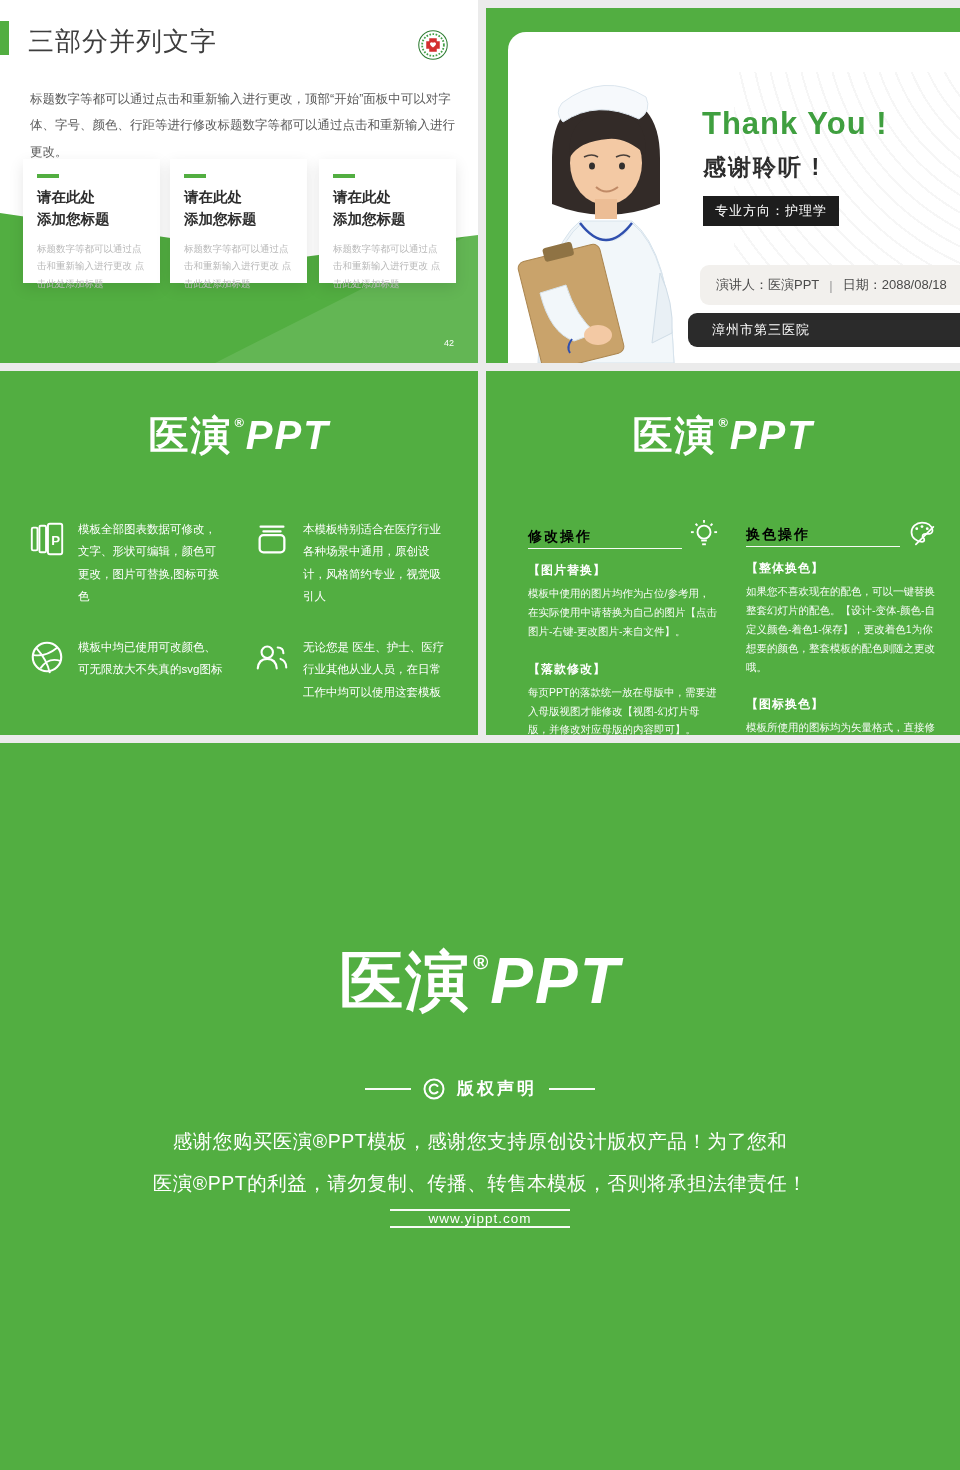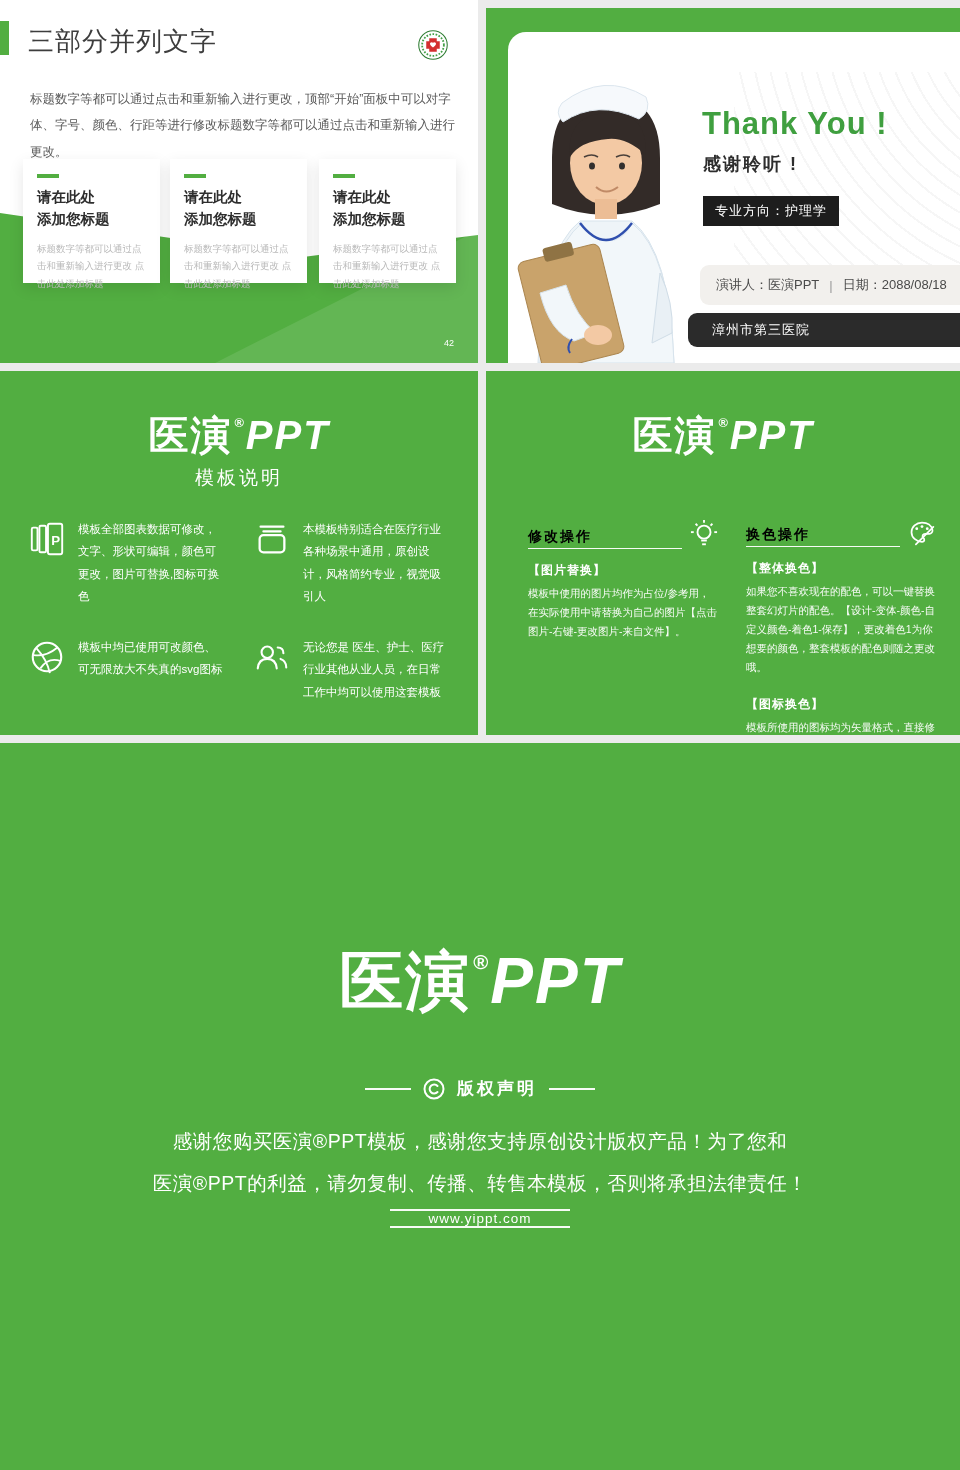--- a/index.html
+++ b/index.html
@@ -31,21 +31,21 @@
   .emblem{display:block;}
 
   
   .s2{left:486px;top:8px;width:562px;height:355px;}
   .s2 .whitecard{left:22px;top:24px;right:14px;bottom:0;background:#ffffff;border-radius:18px 18px 0 0;position:absolute;overflow:hidden;}
   .s2 .wave{right:0;top:40px;width:300px;height:230px;
       background:repeating-radial-gradient(circle at 115% -30%,rgba(0,0,0,.035) 0 2px,transparent 2px 15px);}
   .s2 .nurse{left:2px;bottom:0;width:192px;height:300px;}
   .s2 .logo{right:20px;top:18px;}
   .s2 .ty{left:194px;top:74px;font-size:31px;font-weight:700;color:#3f9f3f;letter-spacing:1px;}
-  .s2 .sub{left:195px;top:120px;font-size:18px;font-weight:700;color:#2d2d2d;letter-spacing:2px;}
+  .s2 .sub{left:195px;top:120px;font-size:23px;font-weight:700;color:#2d2d2d;letter-spacing:2px;}
   .s2 .badge{left:195px;top:164px;background:#1d1d1d;color:#fff;font-size:13px;padding:6px 12px;letter-spacing:1px;}
   .s2 .info{left:192px;top:233px;right:7px;height:40px;background:#f2f0ed;border-radius:9px;
       display:flex;align-items:center;padding-left:16px;box-sizing:border-box;font-size:13px;color:#4a4a4a;}
   .s2 .info .div{margin:0 10px;color:#9a9a9a;}
   .s2 .hosp{left:180px;top:281px;right:7px;height:34px;background:#2b2b2b;border-radius:9px;
       display:flex;align-items:center;padding-left:24px;box-sizing:border-box;font-size:13px;color:#fff;letter-spacing:1px;}
 
   
   .brand{display:flex;justify-content:center;align-items:flex-start;color:#fff;font-weight:700;line-height:1;}
   .brand .cn{letter-spacing:2px;}
@@ -170,21 +170,20 @@
       <div class="abs hosp">漳州市第三医院</div>
     </div>
   </div>
 
   <div class="slide s3 green">
     <div class="brand">
       <span class="cn">医演</span>
         <span class="reg">®</span>
         <span class="en">PPT</span>
     </div>
-    <div class="sub">模板说明</div>
 
     <div class="abs feats">
       <div class="feat">
         <svg width="38" height="38" viewBox="0 0 40 40">
           <rect x="4" y="8" width="6" height="24" rx="1.5" fill="none" stroke="#fff" stroke-width="2"></rect>
           <rect x="12" y="6" width="7" height="28" rx="1.5" fill="none" stroke="#fff" stroke-width="2"></rect>
           <rect x="21" y="4" width="15" height="32" rx="2" fill="none" stroke="#fff" stroke-width="2"></rect>
           <text x="24.5" y="26" font-size="14" font-weight="bold" fill="#fff">P</text>
         </svg>
         <div class="ft">模板全部图表数据可修改，文字、形状可编辑，颜色可更改，图片可替换,图标可换色</div>
@@ -237,20 +236,24 @@
             <line x1="4" y1="14" x2="1" y2="14" stroke="#fff" stroke-width="2"></line>
             <line x1="29" y1="14" x2="26" y2="14" stroke="#fff" stroke-width="2"></line>
             <line x1="6" y1="5" x2="8" y2="7" stroke="#fff" stroke-width="2"></line>
             <line x1="24" y1="5" x2="22" y2="7" stroke="#fff" stroke-width="2"></line>
           </svg>
         </div>
         <div class="sec">
           <div class="sh">【图片替换】</div>
           <div class="sb">模板中使用的图片均作为占位/参考用，在实际使用中请替换为自己的图片【点击图片-右键-更改图片-来自文件】。</div>
         </div>
+        <div class="sec" style="margin-top:20px">
+          <div class="sh">【落款修改】</div>
+          <div class="sb">每页PPT的落款统一放在母版中，需要进入母版视图才能修改【视图-幻灯片母版，并修改对应母版的内容即可】。</div>
+        </div>
       </div>
 
       <div>
         <div class="colhead">
           <div class="ht">换色操作</div>
           <svg width="28" height="28" viewBox="0 0 32 32">
             <path d="M16,4 a12,11 0 1 0 0,22 c3.5,0 3,-3.4 1.4,-4.8 c-1.8,-1.7 -0.4,-4.2 2.2,-4.2 h4.8 a3.8,3.8 0 0 0 3.6,-4 C27.2,7 22,4 16,4 z" fill="none" stroke="#fff" stroke-width="2"></path>
             <circle cx="10" cy="11" r="1.6" fill="#fff"></circle>
             <circle cx="16" cy="8.6" r="1.6" fill="#fff"></circle>
             <circle cx="22" cy="11" r="1.6" fill="#fff"></circle>

